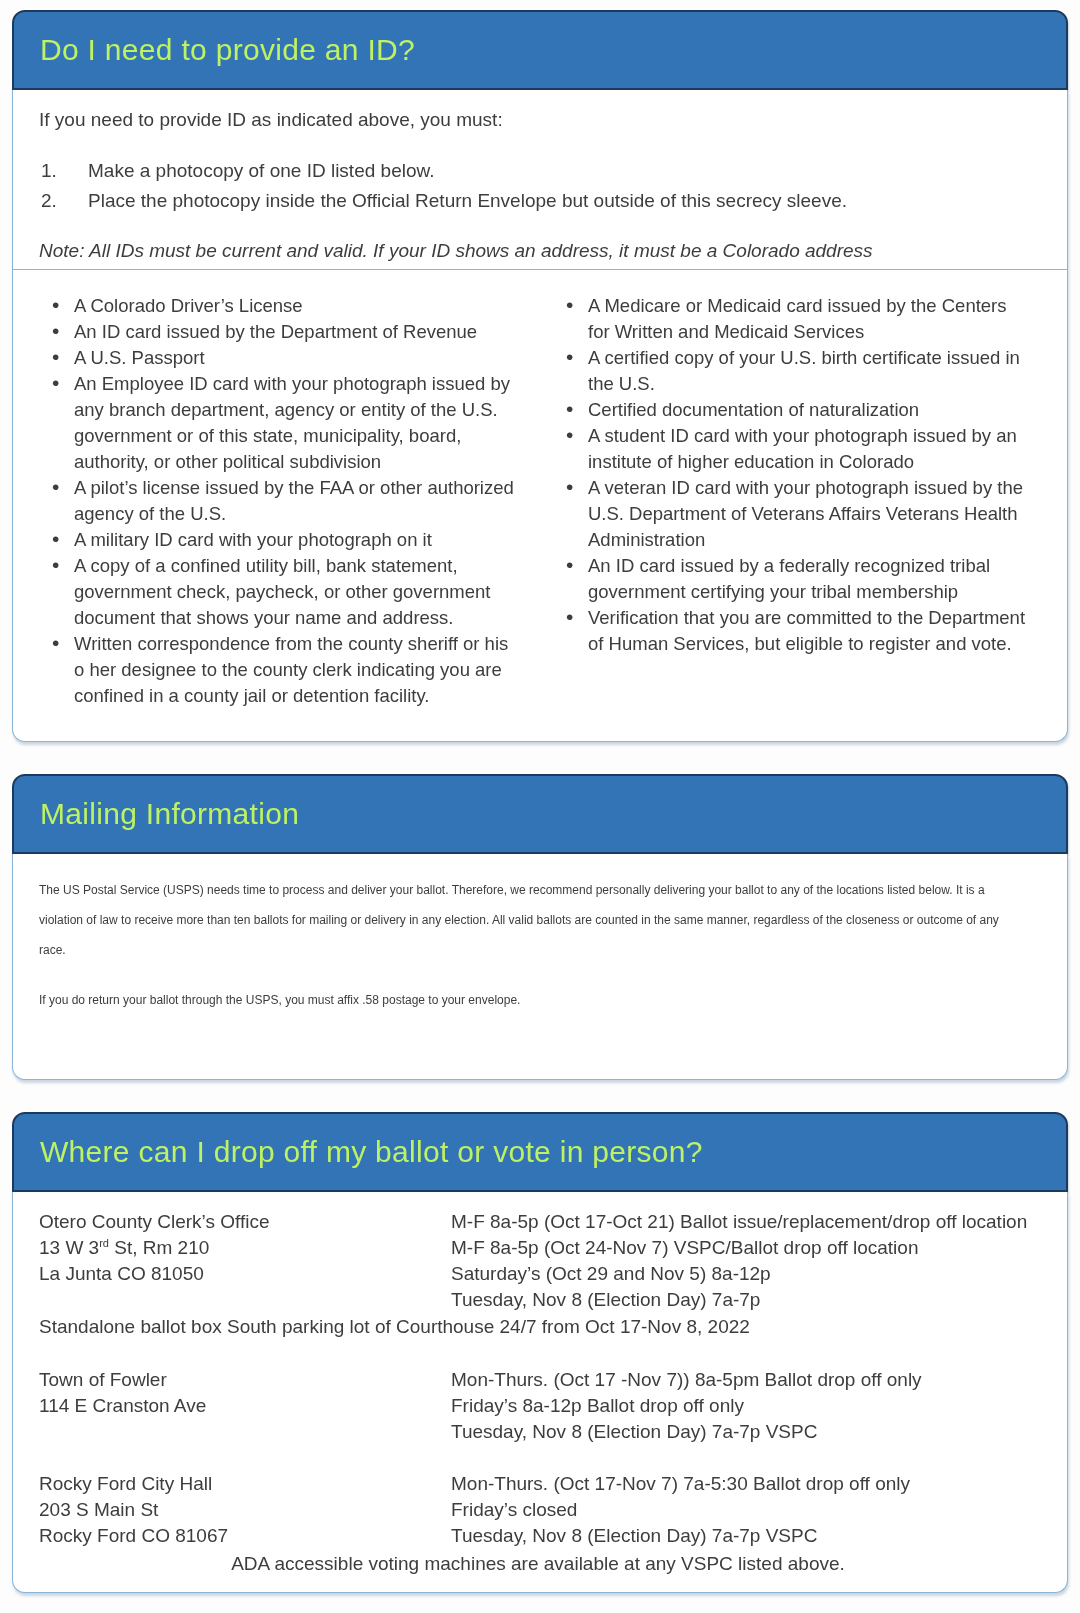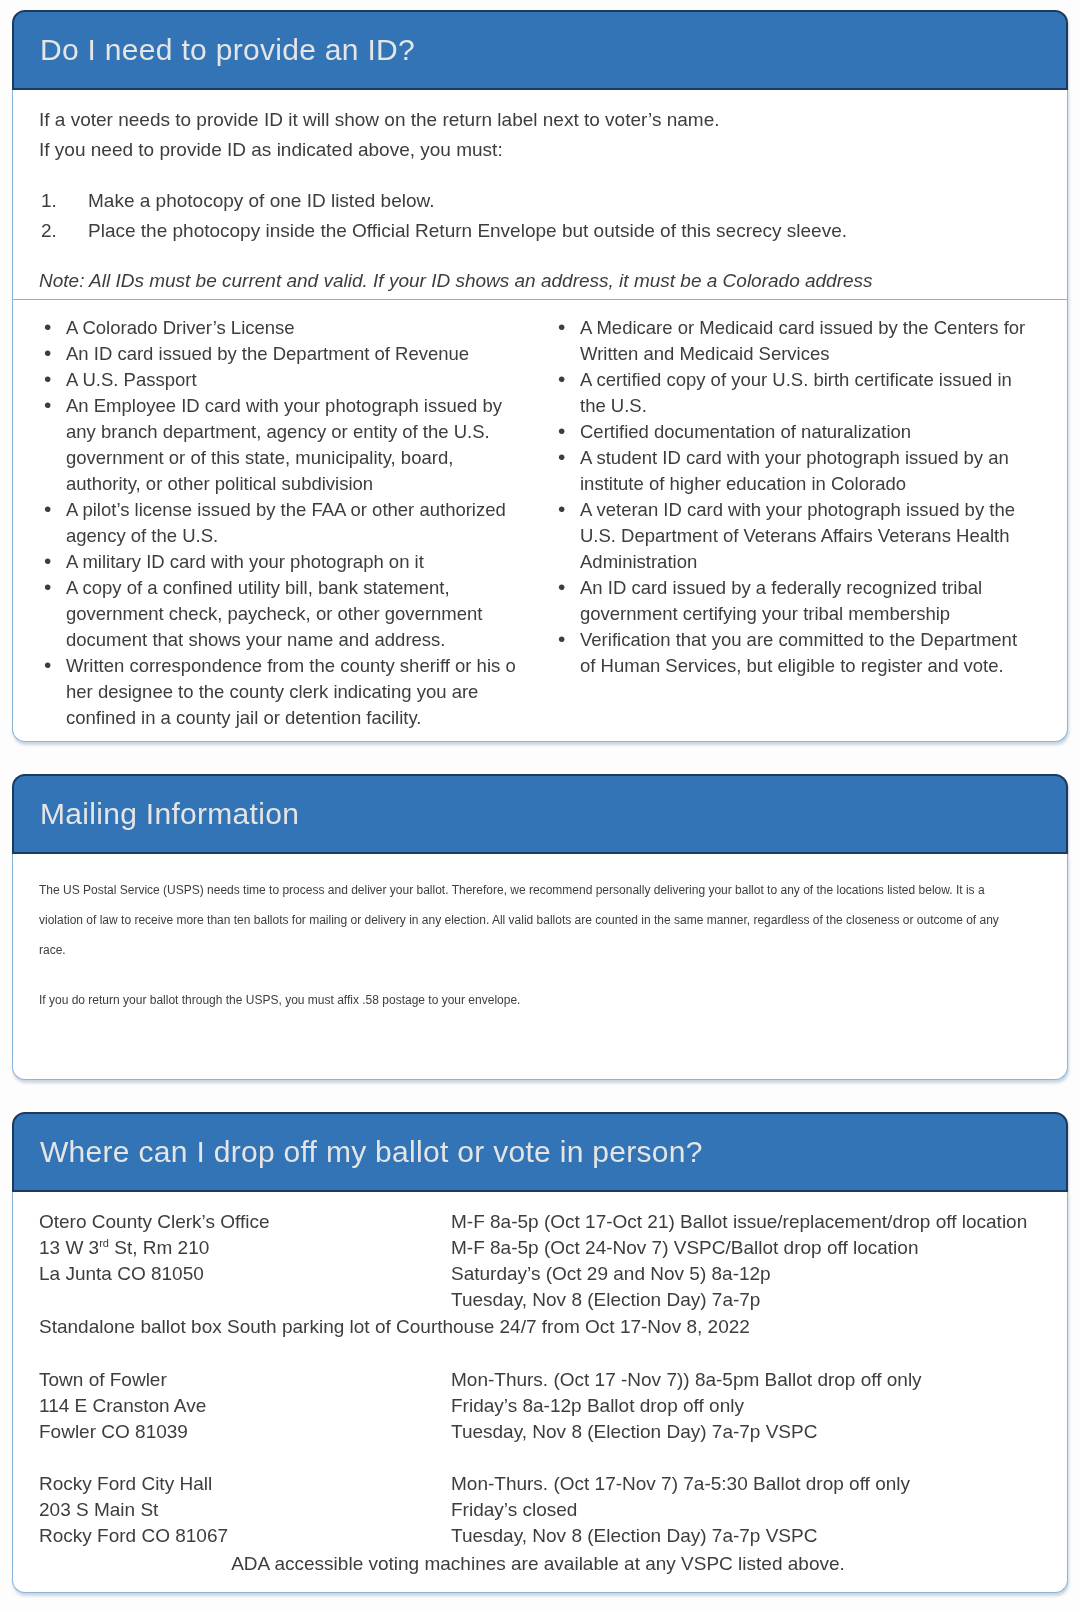--- a/index.html
+++ b/index.html
@@ -23,21 +23,21 @@
     height: 80px;
     display: flex;
     align-items: center;
     padding: 0 26px;
     box-shadow: 1px 2px 2px rgba(110,140,170,0.35);
   }
   .panel-title {
     margin: 0;
     font-size: 30px;
     font-weight: 300;
-    color: #e5e5e5;
+    color: #bef264;
     letter-spacing: 0.3px;
   }
   .panel-body {
     background: #ffffff;
     border: 1px solid #8ab4d8;
     border-top: none;
     border-radius: 0 0 13px 13px;
     box-shadow: 1px 3px 3px rgba(110,140,170,0.35);
   }
 
@@ -50,21 +50,21 @@
   .step-num { width: 47px; flex: 0 0 47px; }
   .note {
     margin: 21px 40px 0 26px;
     font-style: italic;
     font-size: 19px;
     line-height: 28px;
   }
   .divider { border-top: 1px solid #8ab4d8; margin-top: 4px; }
   .columns { display: flex; gap: 30px; padding: 15px 30px 0 26px; }
   .col { flex: 1; }
-  .id-list { margin: 0; padding: 0; list-style: none; font-size: 18.5px; line-height: 26px; }
+  .id-list { margin: 8px; padding: 0; list-style: none; font-size: 18.5px; line-height: 26px; }
   .id-list li { position: relative; padding-left: 27px; }
   .id-list li::before {
     content: "\2022";
     position: absolute;
     left: 5px;
     top: -1px;
     font-size: 21px;
   }
 
   
@@ -87,21 +87,20 @@
 <body>
 
 <div class="page">
 
   <section class="panel">
     <header class="panel-header">
       <h2 class="panel-title">Do I need to provide an ID?</h2>
     </header>
     <div class="panel-body body-id">
       <div class="intro">
-        <p>If a voter needs to provide ID it will show on the return label next to voter’s name.</p>
         <p>If you need to provide ID as indicated above, you must:</p>
       </div>
       <div class="steps">
         <div class="step">
           <span class="step-num">1.</span>
           <span class="step-text">Make a photocopy of one ID listed below.</span>
         </div>
         <div class="step">
           <span class="step-num">2.</span>
           <span class="step-text">Place the photocopy inside the Official Return Envelope but outside of this secrecy sleeve.</span>
@@ -165,21 +164,20 @@
           <p>Saturday’s (Oct 29 and Nov 5) 8a-12p</p>
           <p>Tuesday, Nov 8 (Election Day) 7a-7p</p>
         </div>
       </div>
       <p class="standalone">Standalone ballot box South parking lot of Courthouse 24/7 from Oct 17-Nov 8, 2022</p>
 
       <div class="loc-grid loc-2">
         <div class="loc">
           <p>Town of Fowler</p>
           <p><span>114 E Cranston Ave</span><sup></sup><span></span></p>
-          <p>Fowler CO 81039</p>
         </div>
         <div class="loc">
           <p>Mon-Thurs. (Oct 17 -Nov 7)) 8a-5pm Ballot drop off only</p>
           <p>Friday’s 8a-12p Ballot drop off only</p>
           <p>Tuesday, Nov 8 (Election Day) 7a-7p VSPC</p>
         </div>
       </div>
 
       <div class="loc-grid loc-3">
         <div class="loc">

